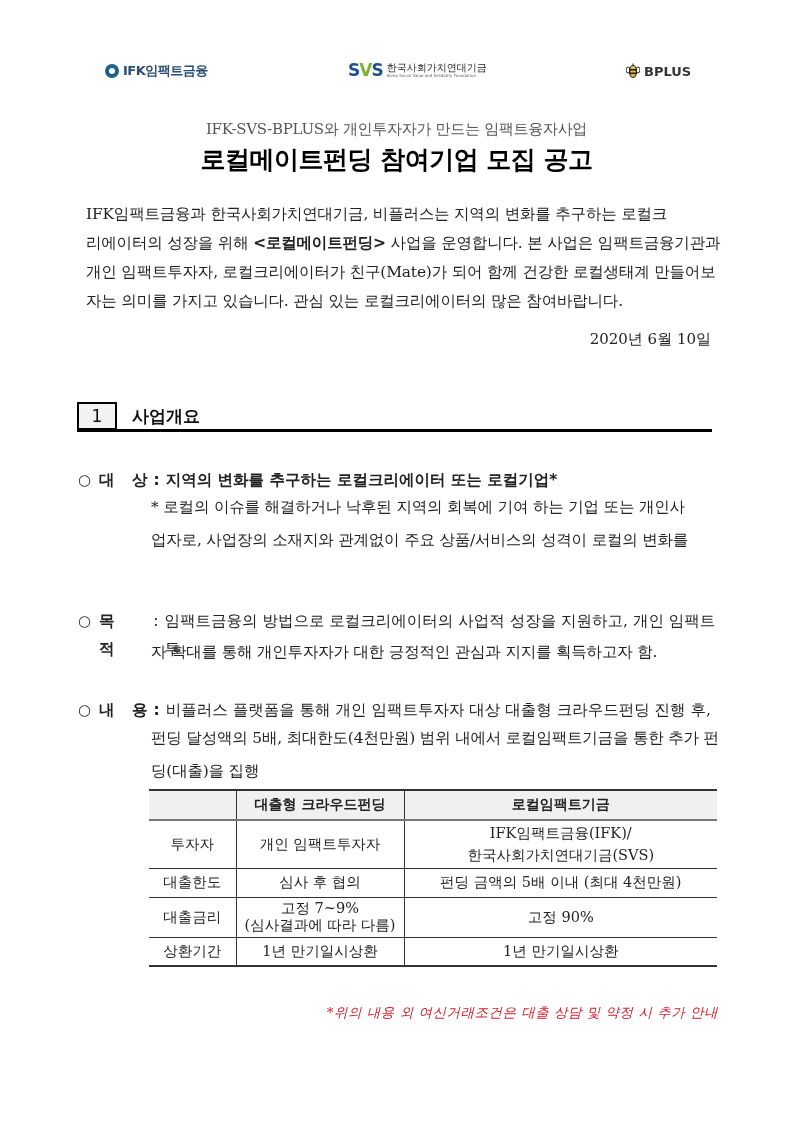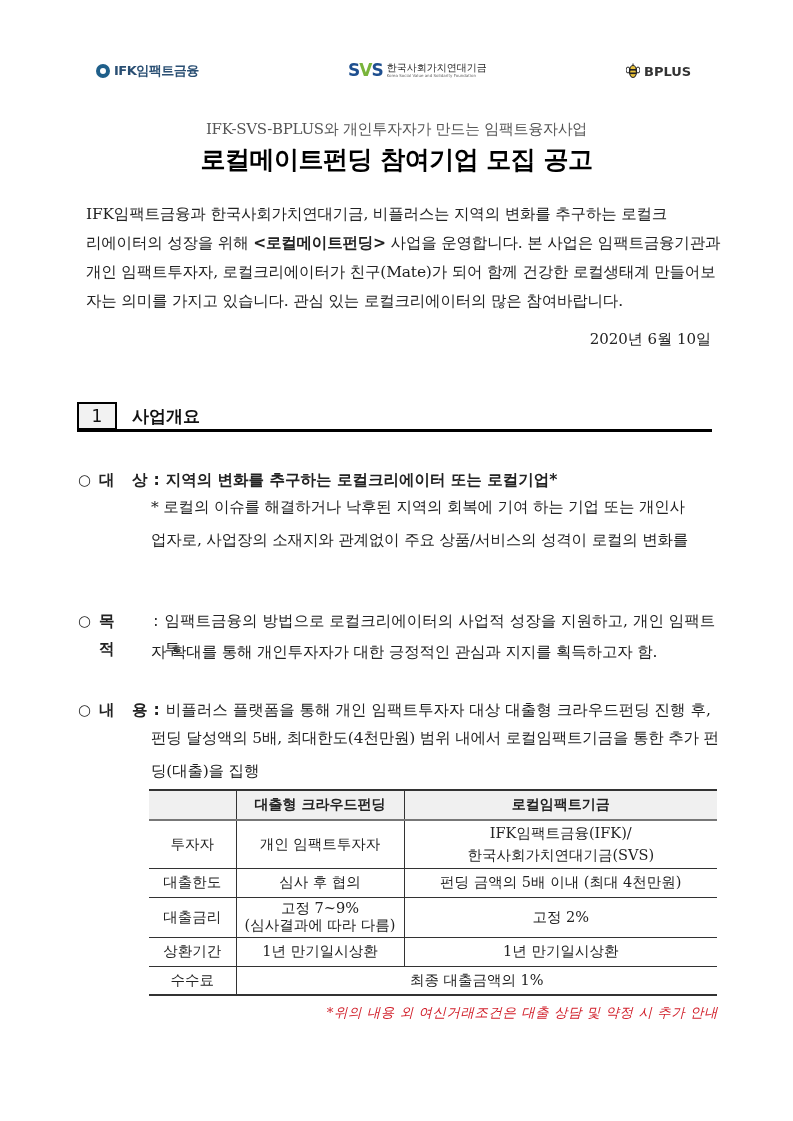--- a/index.html
+++ b/index.html
@@ -42,21 +42,21 @@
     table.info th { background: #f0f0f0; font-family: "DejaVu Sans", sans-serif; font-weight: bold; font-size: 14px; height: 28px; border-top: 2px solid #333; border-bottom: 2px solid #777; }
     table.info tr td:first-child, table.info tr th:first-child { border-left: none; }
     table.info tr td:last-child, table.info tr th:last-child { border-right: none; }
     table.info tr:last-child td { border-bottom: 2px solid #333; }
     .two-line { line-height: 17px; }
     .footnote { font-size: 13.5px; color: #d11f2a; font-style: italic; letter-spacing: 0.5px; }
   </style>
 </head>
 <body>
 
-<div class="abs logo" style="left:96px; top:62px;">
+<div class="abs logo" style="left:105px; top:62px;">
   <span class="ifk-ring"></span>
   <span class="ifk-text">IFK임팩트금융</span>
 </div>
 
 <div class="abs logo" style="left:348px; top:60px;">
   <span class="svs-mark"><span class="svs-s">S</span><span class="svs-v">V</span><span class="svs-s">S</span></span>
   <span style="display:flex; flex-direction:column;">
     <span class="svs-text-main">한국사회가치연대기금</span>
     <span class="svs-text-sub">Korea Social Value and Solidarity Foundation</span>
   </span>
@@ -152,27 +152,23 @@
     <td>대출한도</td>
     <td>심사 후 협의</td>
     <td>펀딩 금액의 5배 이내 (최대 4천만원)</td>
   </tr>
   <tr style="height:40px;">
     <td>대출금리</td>
     <td class="two-line">
           <div>고정 7~9%</div>
           <div>(심사결과에 따라 다름)</div>
         </td>
-    <td>고정 2%</td>
+    <td>고정 90%</td>
   </tr>
   <tr style="height:29px;">
     <td>상환기간</td>
     <td>1년 만기일시상환</td>
     <td>1년 만기일시상환</td>
-  </tr>
-  <tr style="height:29px;">
-    <td>수수료</td>
-    <td colspan="2">최종 대출금액의 1%</td>
   </tr>
 </tbody>
   </table>
 
 <div class="abs footnote" style="right:75px; top:1004px;">*위의 내용 외 여신거래조건은 대출 상담 및 약정 시 추가 안내</div>
 
 </body></html>

